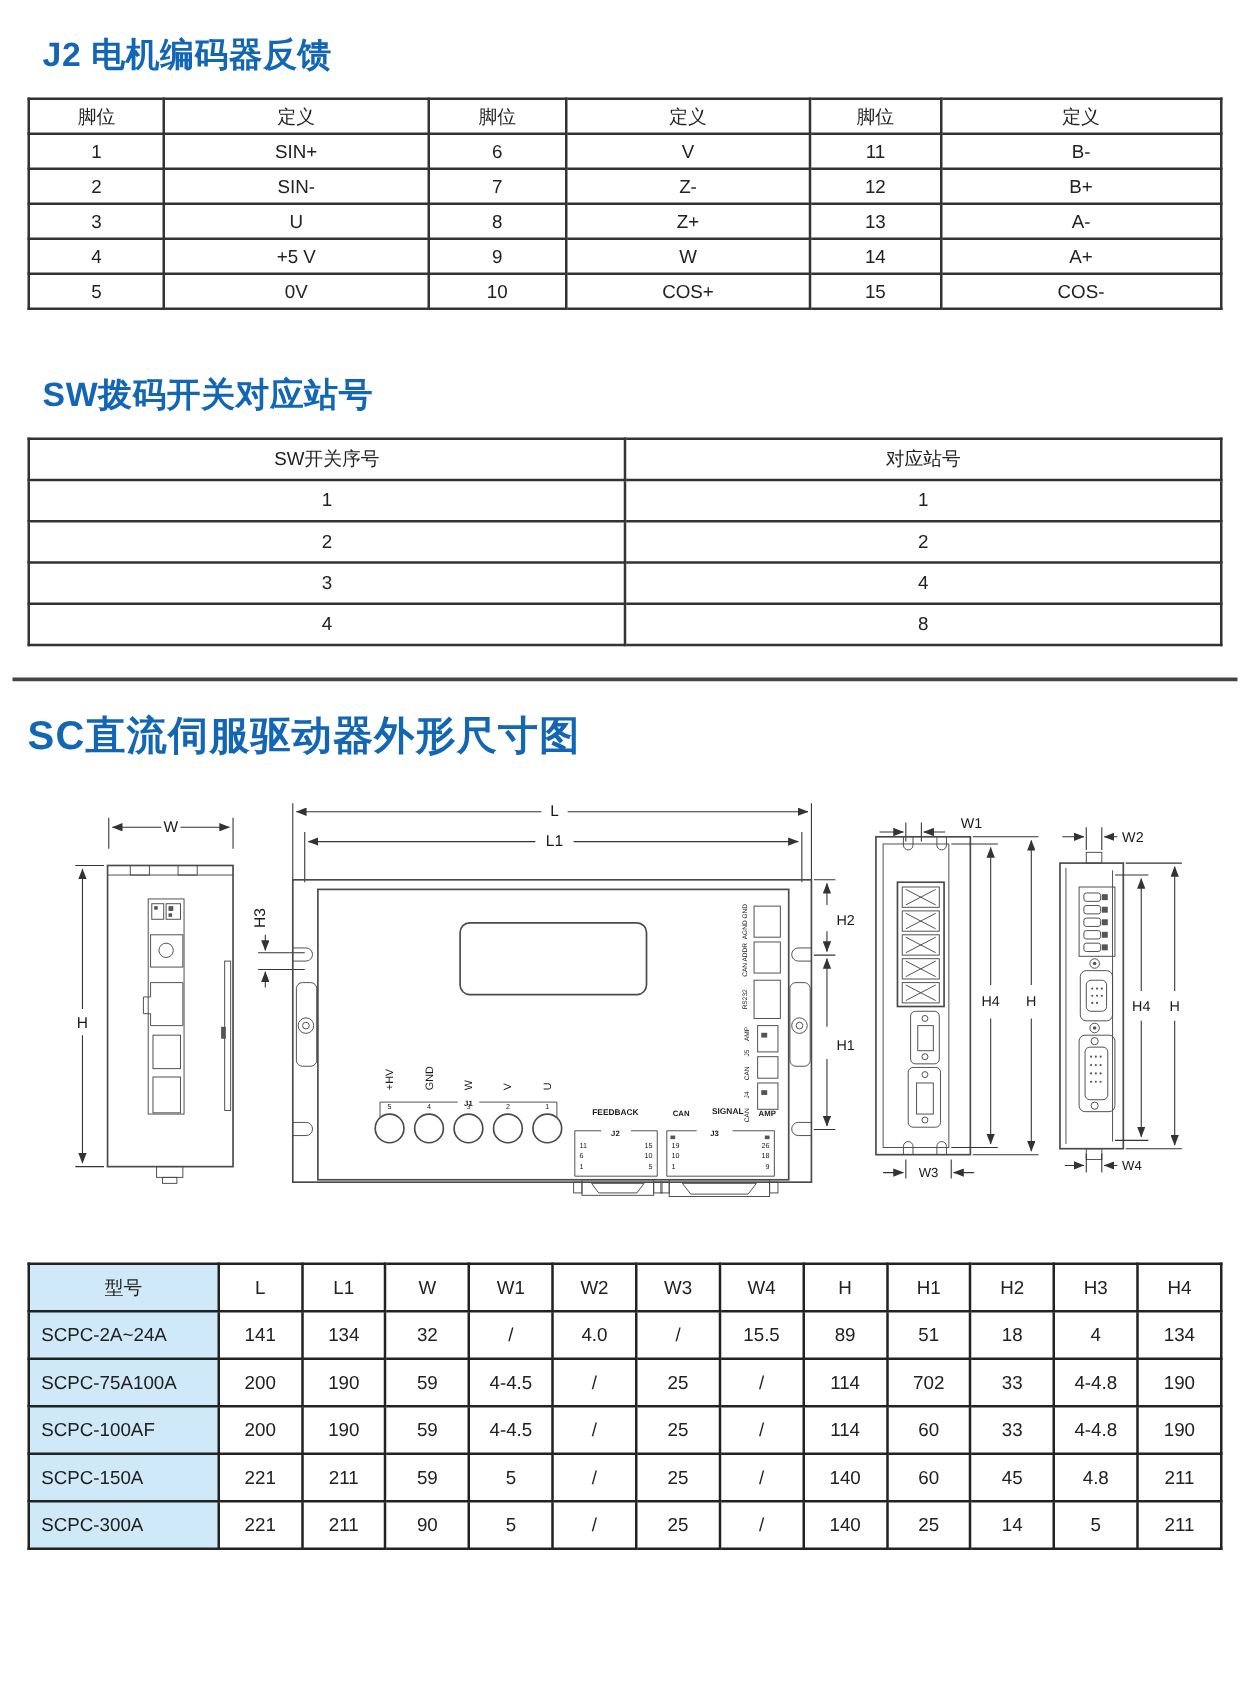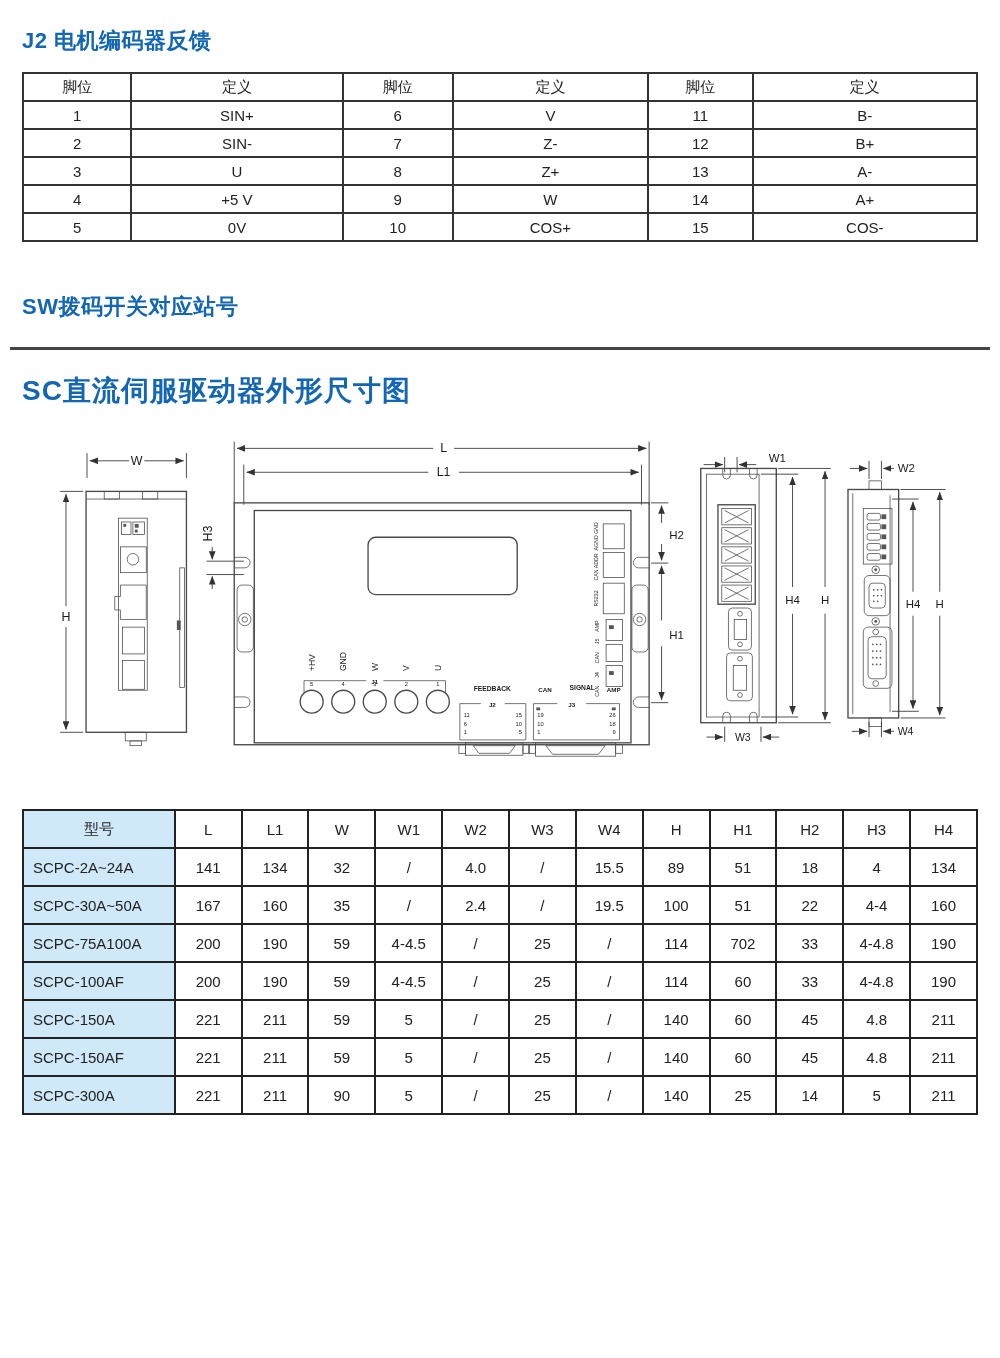--- a/index.html
+++ b/index.html
@@ -1,21 +1,21 @@
 <!DOCTYPE html>
 <html style="--blue: #1266b4; --ltblue: #cfe9f8;"><head>
 <meta charset="utf-8">
 <style>
   :root{ --blue:#1266b4; --ltblue:#cfe9f8; }
   html,body{margin:0;padding:0;}
   body{width:1000px;height:1358px;background:#ffffff;font-family:"Liberation Sans",sans-serif;color:#222;overflow:hidden;}
   .page{padding:26px 22px 0;}
-  h1.sec{color:var(--blue);font-size:22px;font-weight:bold;margin:0 0 16px;letter-spacing:0.5px;}
+  h1.sec{color:var(--blue);font-size:27px;font-weight:bold;margin:0 12px 16px;letter-spacing:0.5px;}
   h1.sec2{margin-top:50px;}
-  h1.big{color:var(--blue);font-size:28px;font-weight:bold;margin:22px 0 6px;letter-spacing:1px;}
+  h1.big{color:var(--blue);font-size:32px;font-weight:bold;margin:22px 0 6px;letter-spacing:1px;}
   table{border-collapse:collapse;width:100%;table-layout:fixed;padding-left:44px;}
   th,td{border:2px solid #333;text-align:center;font-size:15px;font-weight:normal;color:#222;padding:0;}
   .t1 th,.t1 td{height:26px;}
   .t1 th:nth-child(1){width:11.3%}.t1 th:nth-child(2){width:22.2%}
   .t1 th:nth-child(3){width:11.5%}.t1 th:nth-child(4){width:20.5%}
   .t1 th:nth-child(5){width:10.9%}.t1 th:nth-child(6){width:23.6%}
   .t2 th,.t2 td{height:31px;}
   .t2 th{width:50%;}
   .divider{border:none;border-top:3px solid #454545;margin:25px -12px 0;}
   .t3{margin-top:8px;border-radius:14px;}
@@ -92,20 +92,46 @@
           <td>0V</td>
           <td>10</td>
           <td>COS+</td>
           <td>15</td>
           <td>COS-</td>
         </tr>
       </tbody>
     </table>
 
   <h1 class="sec sec2">SW拨码开关对应站号</h1>
+  <table class="t2">
+      <thead>
+        <tr>
+          <th>SW开关序号</th>
+          <th>对应站号</th>
+        </tr>
+      </thead>
+      <tbody>
+        <tr>
+          <td>1</td>
+          <td>1</td>
+        </tr>
+        <tr>
+          <td>2</td>
+          <td>2</td>
+        </tr>
+        <tr>
+          <td>3</td>
+          <td>4</td>
+        </tr>
+        <tr>
+          <td>4</td>
+          <td>8</td>
+        </tr>
+      </tbody>
+    </table>
 
   <hr class="divider">
 
   <h1 class="big">SC直流伺服驱动器外形尺寸图</h1>
 
   <svg viewBox="0 0 1000 385" width="956" height="385">
     <defs>
       <marker id="ar" markerWidth="9" markerHeight="7" refX="8.5" refY="3.5" orient="auto" markerUnits="userSpaceOnUse">
         <path d="M0,0 L9,3.5 L0,7 z" fill="#333"></path>
       </marker>
@@ -425,35 +451,20 @@
           <td>4.0</td>
           <td>/</td>
           <td>15.5</td>
           <td>89</td>
           <td>51</td>
           <td>18</td>
           <td>4</td>
           <td>134</td>
         </tr>
         <tr>
-          <td>SCPC-30A~50A</td>
-          <td>167</td>
-          <td>160</td>
-          <td>35</td>
-          <td>/</td>
-          <td>2.4</td>
-          <td>/</td>
-          <td>19.5</td>
-          <td>100</td>
-          <td>51</td>
-          <td>22</td>
-          <td>4-4</td>
-          <td>160</td>
-        </tr>
-        <tr>
           <td>SCPC-75A100A</td>
           <td>200</td>
           <td>190</td>
           <td>59</td>
           <td>4-4.5</td>
           <td>/</td>
           <td>25</td>
           <td>/</td>
           <td>114</td>
           <td>702</td>
@@ -485,35 +496,20 @@
           <td>/</td>
           <td>25</td>
           <td>/</td>
           <td>140</td>
           <td>60</td>
           <td>45</td>
           <td>4.8</td>
           <td>211</td>
         </tr>
         <tr>
-          <td>SCPC-150AF</td>
-          <td>221</td>
-          <td>211</td>
-          <td>59</td>
-          <td>5</td>
-          <td>/</td>
-          <td>25</td>
-          <td>/</td>
-          <td>140</td>
-          <td>60</td>
-          <td>45</td>
-          <td>4.8</td>
-          <td>211</td>
-        </tr>
-        <tr>
           <td>SCPC-300A</td>
           <td>221</td>
           <td>211</td>
           <td>90</td>
           <td>5</td>
           <td>/</td>
           <td>25</td>
           <td>/</td>
           <td>140</td>
           <td>25</td>

